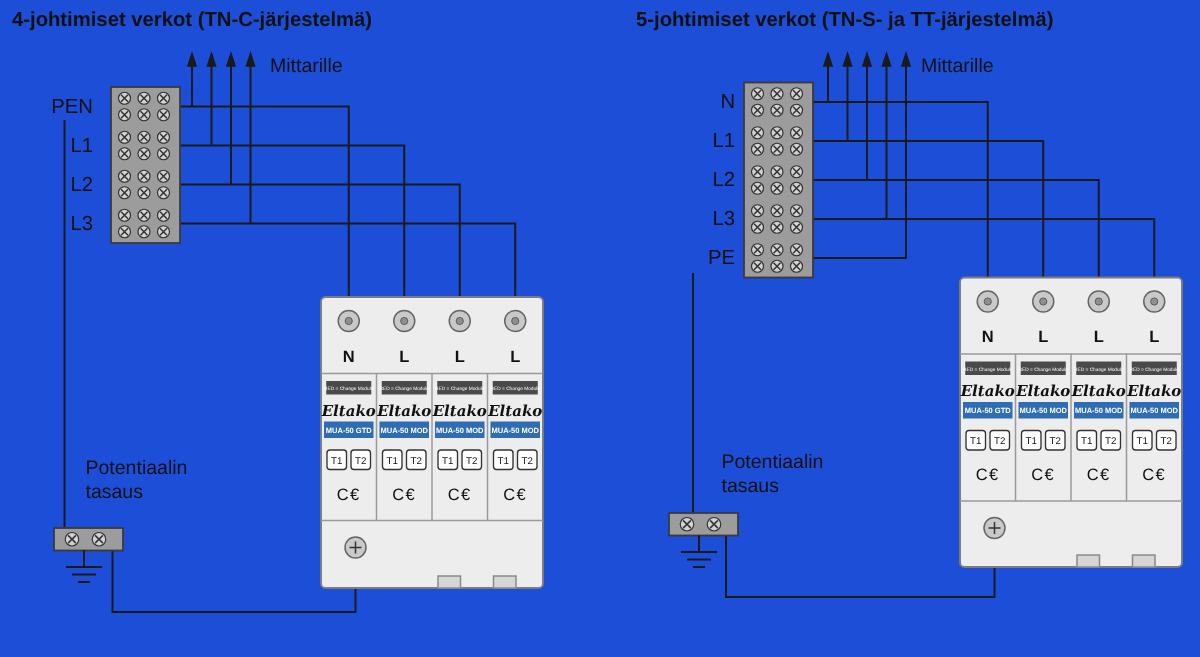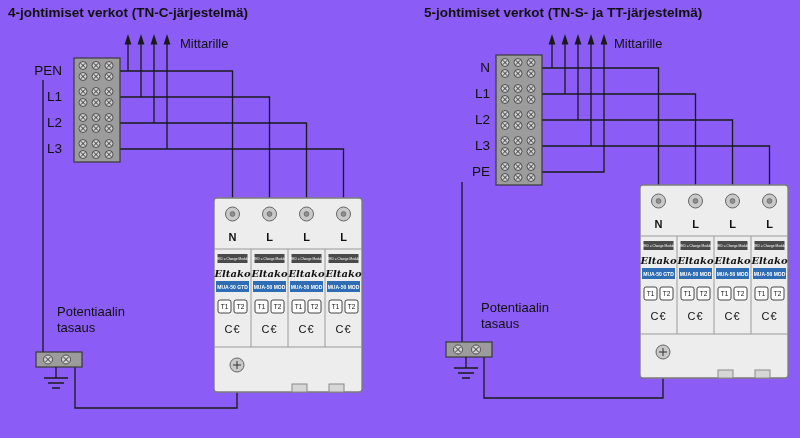--- a/index.html
+++ b/index.html
@@ -1,16 +1,16 @@
 <!DOCTYPE html>
 <html><head>
 <meta charset="utf-8">
 <style>
   html,body{margin:0;padding:0;background:#fff;}
-  .stage{width:800px;height:438px;position:relative;background:#8b5cf6;}
+  .stage{width:800px;height:438px;position:relative;background:#1d4ed8;}
   svg text{font-family:"Liberation Sans",sans-serif;fill:#111;}
   .title{font-size:13.5px;font-weight:bold;}
   .lbl{font-size:13.5px;}
   .r{text-anchor:end;}
   .meter{font-size:13px;}
   .glabel{font-size:13px;}
   .term-lbl{font-size:11px;font-weight:bold;text-anchor:middle;}
   .brand{font-family:"DejaVu Serif",serif;font-style:italic;font-weight:bold;font-size:10px;text-anchor:middle;}
   .model{font-size:5px;fill:#fff;font-weight:bold;text-anchor:middle;}
   .status-txt{font-size:3.2px;fill:#fff;text-anchor:middle;}

